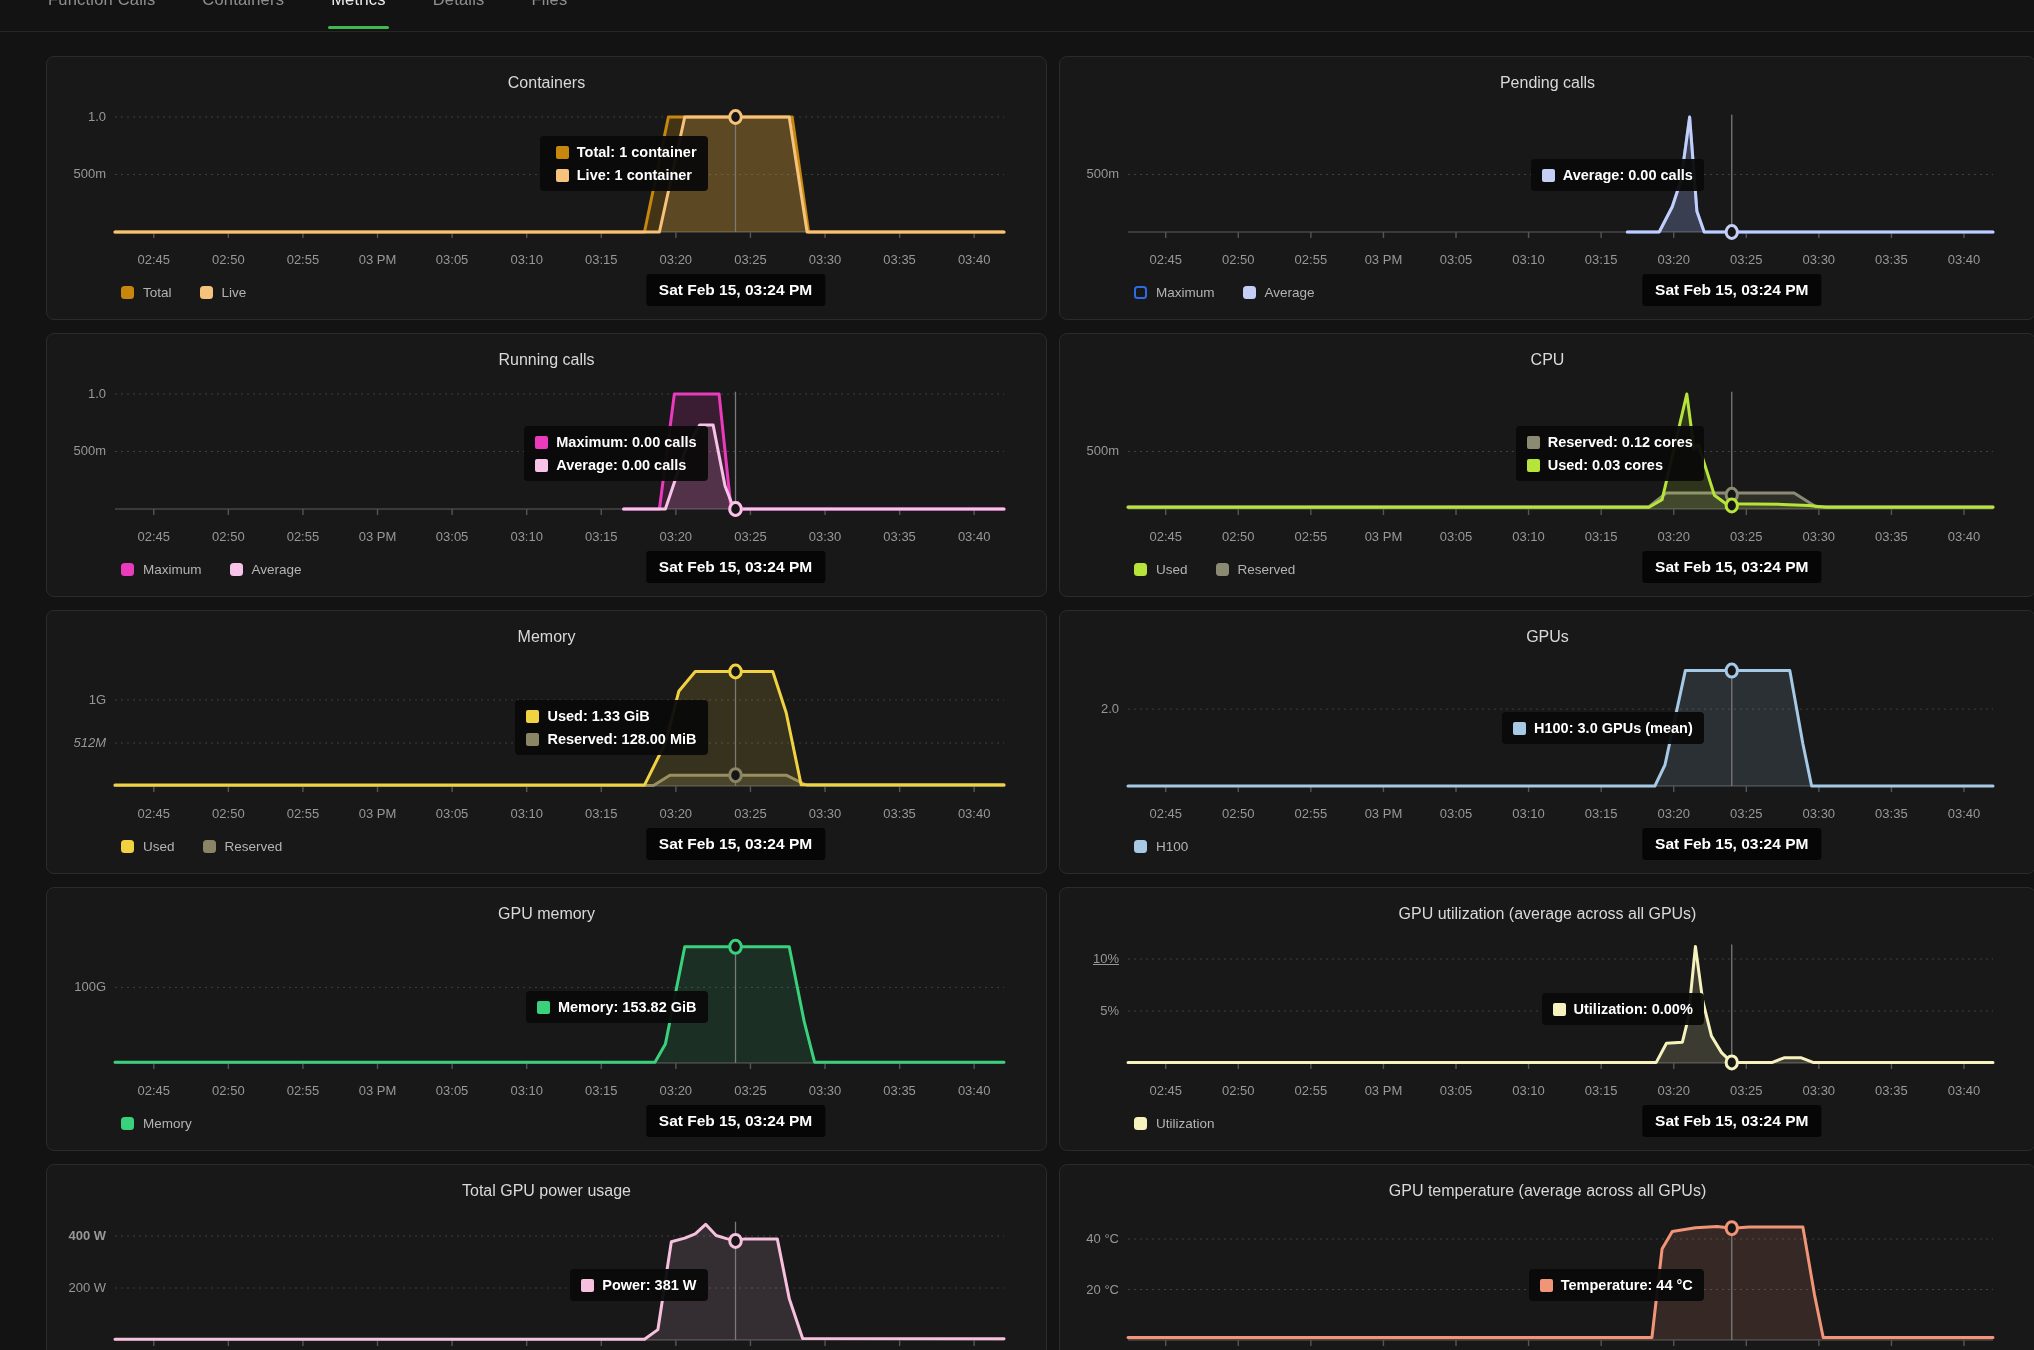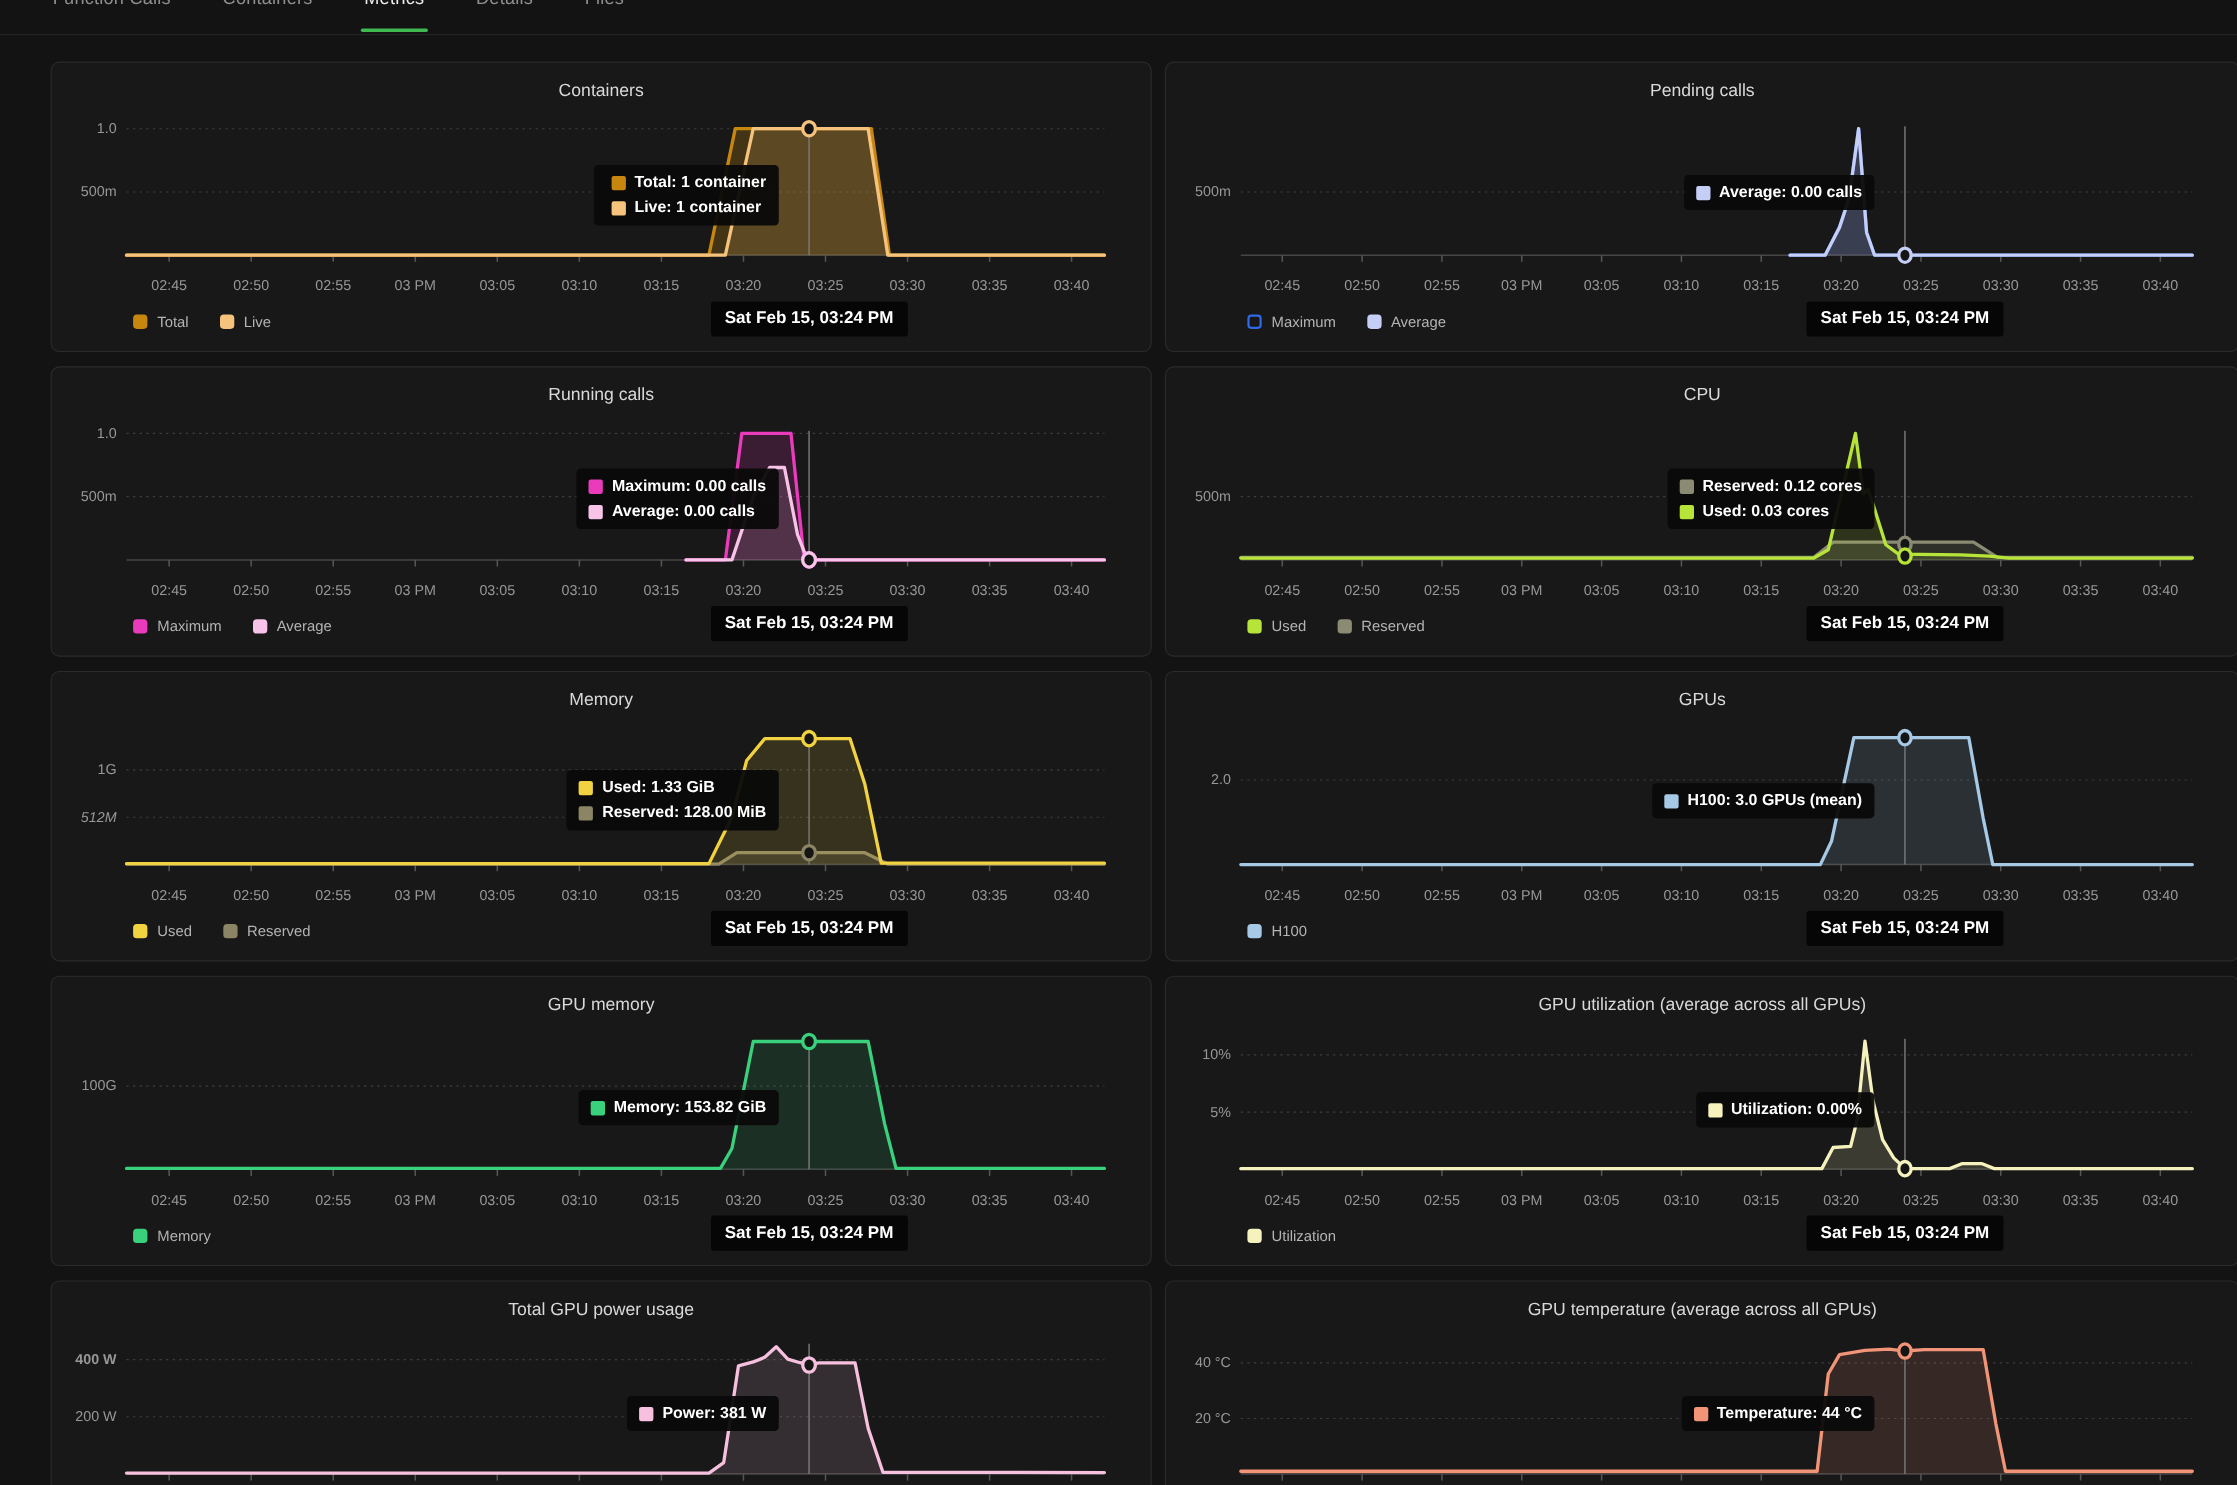--- a/index.html
+++ b/index.html
@@ -85,21 +85,21 @@
           <line class="tick-line" x1="798.7" x2="798.7" y1="130" y2="136"></line>
           <line class="tick-line" x1="882.6" x2="882.6" y1="130" y2="136"></line>
           <line class="tick-line" x1="966.4" x2="966.4" y1="130" y2="136"></line>
           <polygon points="0.0,130 0.0,130.0 595.6,130.0 622.5,15.0 761.7,15.0 780.2,130.0 1000.0,130.0 1000.0,130" fill="#c7860e" fill-opacity="0.25"></polygon>
           <polyline class="s-line" points="0.0,130.0 595.6,130.0 622.5,15.0 761.7,15.0 780.2,130.0 1000.0,130.0" stroke="#c7860e"></polyline>
           <polygon points="0.0,130 0.0,130.0 612.4,130.0 640.9,15.0 758.4,15.0 778.5,130.0 1000.0,130.0 1000.0,130" fill="#f6c37c" fill-opacity="0.14"></polygon>
           <polyline class="s-line" points="0.0,130.0 612.4,130.0 640.9,15.0 758.4,15.0 778.5,130.0 1000.0,130.0" stroke="#f6c37c"></polyline>
           <line class="cross-line" x1="698.0" x2="698.0" y1="15.0" y2="130"></line>
           <circle class="marker" cx="698.0" cy="15.0" r="6.5" stroke="#f6c37c"></circle>
         </svg>
-      <div class="tt" style="right: calc(30.2% + 28px); top: 48px; padding-left: 16px;">
+      <div class="tt" style="right: calc(30.2% + 28px); top: 34px; padding-left: 16px;">
           <div class="tt-row">
             <span class="tt-swatch" style="background: rgb(199, 134, 14);"></span>
             <span class="tt-text">Total: 1 container</span>
           </div>
           <div class="tt-row">
             <span class="tt-swatch" style="background: rgb(246, 195, 124);"></span>
             <span class="tt-text">Live: 1 container</span>
           </div>
         </div>
       <div class="ttime" style="left: 69.7987%;">Sat Feb 15, 03:24 PM</div>
@@ -502,21 +502,21 @@
           <line class="cross-line" x1="698.0" x2="698.0" y1="11.4" y2="130"></line>
           <circle class="marker" cx="698.0" cy="129.4" r="6.5" stroke="#f6f2bd"></circle>
         </svg>
       <div class="tt" style="right: calc(30.2% + 28px); top: 60px; text-align: center;">
           <div class="tt-row">
             <span class="tt-swatch" style="background: rgb(246, 242, 189);"></span>
             <span class="tt-text">Utilization: 0.00%</span>
           </div>
         </div>
       <div class="ttime" style="left: 69.7987%;">Sat Feb 15, 03:24 PM</div>
-    <span class="ylab" style="top: 18px;">10%</span>
+    <span class="ylab" style="top: 18px; text-decoration: underline;">10%</span>
         <span class="ylab" style="top: 70px;">5%</span>
         <span class="xlab" style="left: 4.36242%;">02:45</span>
         <span class="xlab" style="left: 12.7517%;">02:50</span>
         <span class="xlab" style="left: 21.1409%;">02:55</span>
         <span class="xlab" style="left: 29.5302%;">03 PM</span>
         <span class="xlab" style="left: 37.9195%;">03:05</span>
         <span class="xlab" style="left: 46.3087%;">03:10</span>
         <span class="xlab" style="left: 54.698%;">03:15</span>
         <span class="xlab" style="left: 63.0872%;">03:20</span>
         <span class="xlab" style="left: 71.4765%;">03:25</span>

